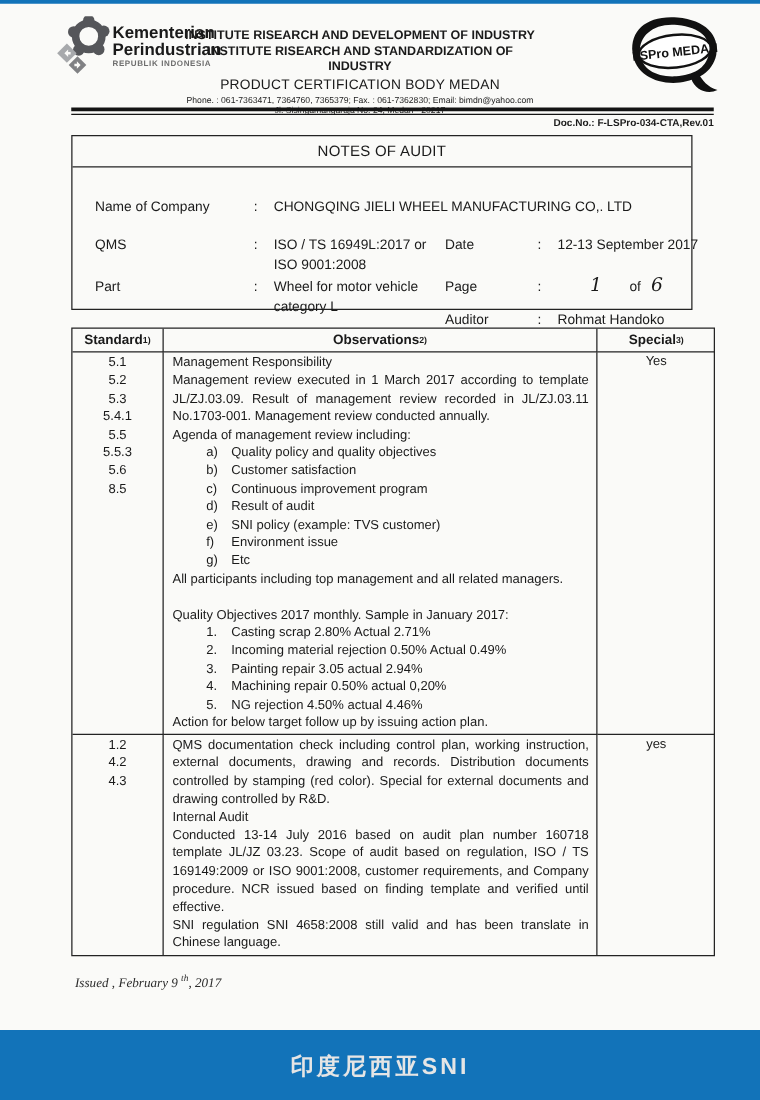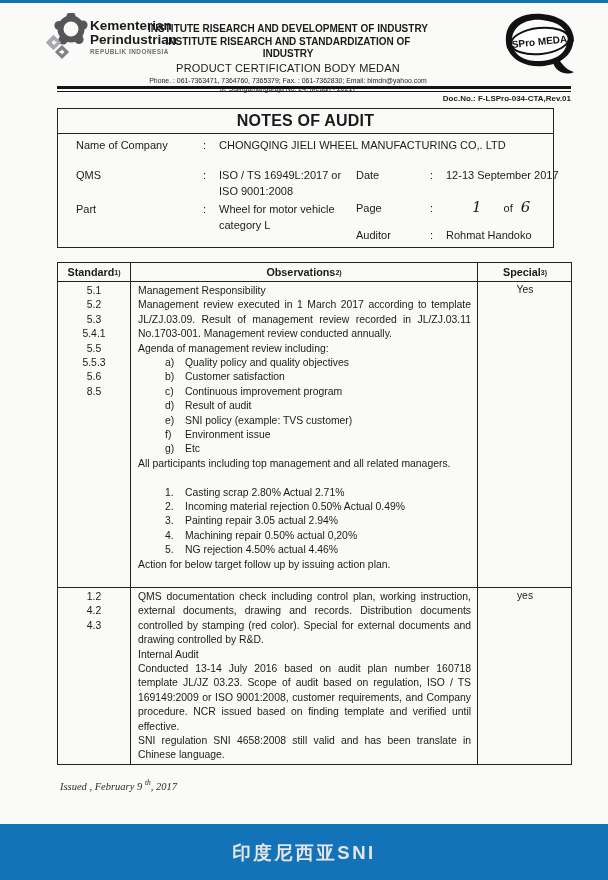--- a/index.html
+++ b/index.html
@@ -21,23 +21,23 @@
   .hdr-center .c4{font-size:6.9px;margin-top:3px;line-height:1.3;color:#222;}
   .lspro-logo{position:absolute;left:496px;top:10px;}
 
   .rule{position:absolute;left:57px;top:86px;width:514px;height:2px;
         border-top:3px solid #141414;border-bottom:1px solid #141414;}
   .docno{position:absolute;right:37px;top:94px;font-size:8px;font-weight:bold;}
 
   
   .formbox{position:absolute;left:57px;top:108px;width:495px;height:138px;border:1.5px solid #232323;background:transparent;}
   .form-title{height:24px;border-bottom:1.5px solid #232323;display:flex;align-items:center;justify-content:center;
-              font-weight:bold;font-size:16px;letter-spacing:.2px;}
+              font-weight:normal;font-size:12px;letter-spacing:.2px;}
   .form-content{position:relative;height:112px;font-size:11px;}
-  .fline{position:absolute;white-space:nowrap;}
+  .fline{position:absolute;white-space:nowrap;margin-top:21px;}
   .fline .lab{display:inline-block;width:127px;}
   .fline .col{display:inline-block;width:16px;text-align:left;}
   .fline.r .lab{width:74px;}
   .hand{font-family:"DejaVu Serif",serif;font-style:italic;font-size:15px;}
 
   
   .audit-table{position:absolute;left:57px;top:262px;width:515px;
     display:grid;grid-template-columns:73px 347px 94px;grid-template-rows:19px 306px 176px;
     border:1.2px solid #232323;font-size:10.4px;box-sizing:border-box;}
   .cell{border-right:1.2px solid #232323;border-bottom:1.2px solid #232323;box-sizing:border-box;overflow:hidden;}
@@ -205,20 +205,21 @@
       <div class="li">
           <span class="m">f)</span>
           <span class="t">Environment issue</span>
         </div>
       <div class="li">
           <span class="m">g)</span>
           <span class="t">Etc</span>
         </div>
       <div>All participants including top management and all related managers.</div>
       <div class="spacer"></div>
+      <div>Quality Objectives 2017 monthly. Sample in January 2017:</div>
       <div class="li">
           <span class="m">1.</span>
           <span class="t">Casting scrap 2.80% Actual 2.71%</span>
         </div>
       <div class="li">
           <span class="m">2.</span>
           <span class="t">Incoming material rejection 0.50% Actual 0.49%</span>
         </div>
       <div class="li">
           <span class="m">3.</span>

